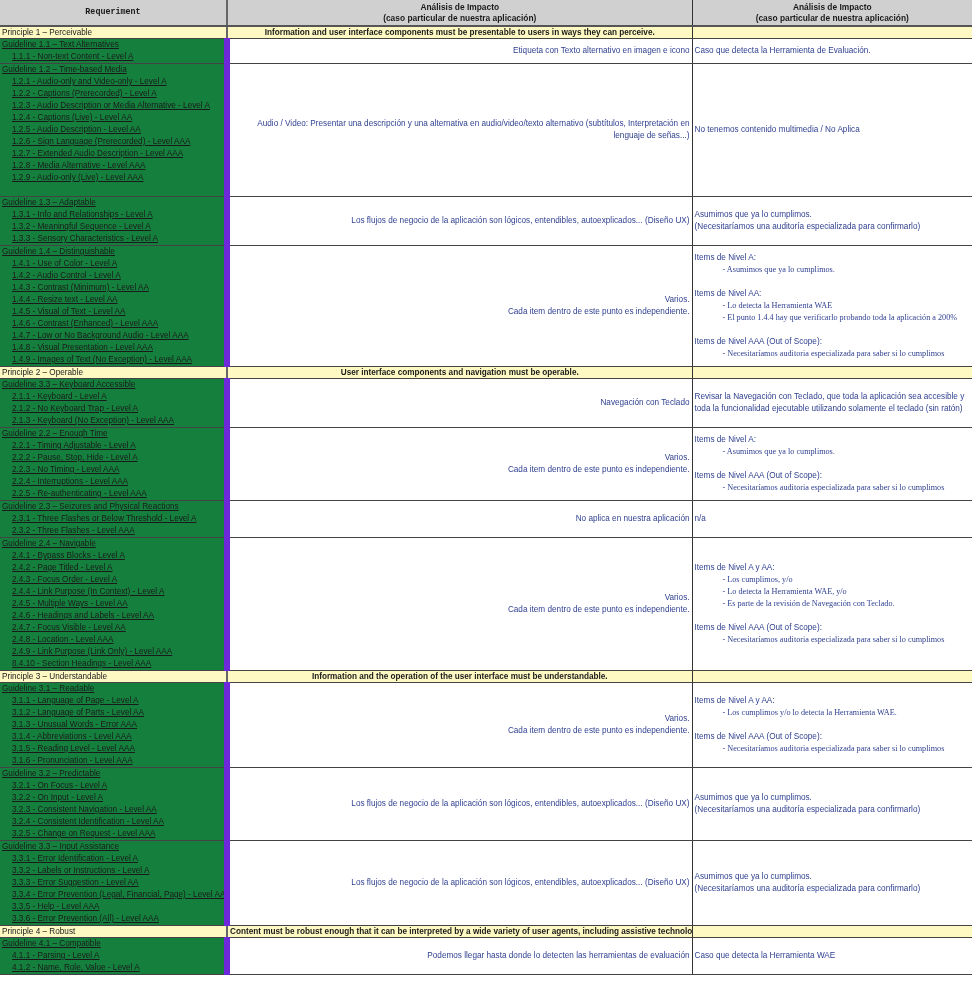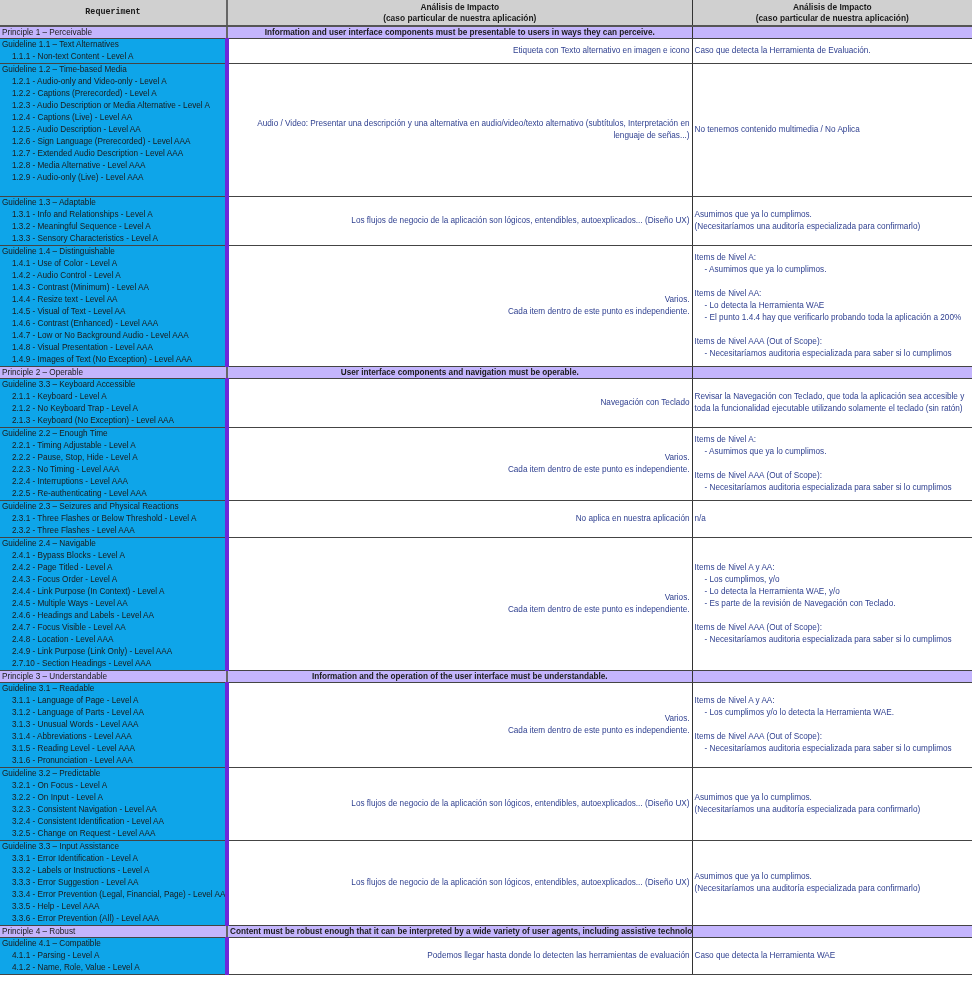--- a/index.html
+++ b/index.html
@@ -5,31 +5,31 @@
   html, body { margin: 0; padding: 0; background: #ffffff; }
   body { width: 972px; height: 991px; overflow: hidden; font-family: "Liberation Sans", sans-serif; font-size: 8.2px; color: #1a1a1a; }
   table { border-collapse: collapse; table-layout: fixed; width: 972px; }
   col.c1 { width: 227px; }
   col.c2 { width: 465px; }
   col.c3 { width: 280px; }
   td, th { padding: 0 2px; vertical-align: middle; line-height: 12px; overflow: hidden; white-space: nowrap; }
   th { background: #d0d0d0; font-weight: bold; text-align: center; height: 25px; line-height: 11px; border-bottom: 2px solid #555; font-size: 8.4px; }
   th.h1 { border-right: 2px solid #666; font-family: Liberation Mono, monospace; }
   th.h2 { border-right: 1.5px solid #333; }
-  tr.principle td { background: #c4b5fd; height: 11px; line-height: 11px; border-bottom: 1.5px solid #444; margin-top: 40px; }
+  tr.principle td { background: #fef9c3; height: 11px; line-height: 11px; border-bottom: 1.5px solid #444; margin-top: 40px; }
   tr.principle td.c1 { border-right: 2px solid #666; }
   tr.principle td.c2 { text-align: center; border-right: 1.5px solid #333; font-weight: bold; }
   tr.guideline td { border-bottom: 1.5px solid #444; }
-  tr.guideline td.c1 { background: #0ea5e9; border-right: 4px solid #6d28d9; vertical-align: top; }
+  tr.guideline td.c1 { background: #15803d; border-right: 6px solid #6d28d9; vertical-align: top; text-decoration: underline; }
   tr.guideline td.c2 { text-align: right; color: #2e3f8f; white-space: normal; border-right: 1.5px solid #333; }
   tr.guideline td.c3 { color: #2e3f8f; white-space: normal; }
   .gl-title { display: block; }
   .crit { display: block; padding-left: 10px; }
   .line { display: block; }
-  .line.indent { padding-left: 10px; }
+  .line.indent { padding-left: 28px; font-family: Liberation Serif, serif; }
   .line.blank { height: 12px; }
 </style>
 </head>
 <body>
 
 <table>
   <colgroup>
       <col class="c1">
       <col class="c2">
       <col class="c3">
@@ -189,21 +189,21 @@
           <span class="gl-title">Guideline 2.4 – Navigable</span>
           <span class="crit">2.4.1 - Bypass Blocks - Level A</span>
           <span class="crit">2.4.2 - Page Titled - Level A</span>
           <span class="crit">2.4.3 - Focus Order - Level A</span>
           <span class="crit">2.4.4 - Link Purpose (In Context) - Level A</span>
           <span class="crit">2.4.5 - Multiple Ways - Level AA</span>
           <span class="crit">2.4.6 - Headings and Labels - Level AA</span>
           <span class="crit">2.4.7 - Focus Visible - Level AA</span>
           <span class="crit">2.4.8 - Location - Level AAA</span>
           <span class="crit">2.4.9 - Link Purpose (Link Only) - Level AAA</span>
-          <span class="crit">2.7.10 - Section Headings - Level AAA</span>
+          <span class="crit">8.4.10 - Section Headings - Level AAA</span>
         </td>
         <td class="c2">
           <span class="line">Varios.</span>
           <span class="line">Cada item dentro de este punto es independiente.</span>
         </td>
         <td class="c3">
           <span class="line">Items de Nivel A y AA:</span>
           <span class="line indent">- Los cumplimos, y/o</span>
           <span class="line indent">- Lo detecta la Herramienta WAE, y/o</span>
           <span class="line indent">- Es parte de la revisión de Navegación con Teclado.</span>
@@ -215,21 +215,21 @@
       <tr class="principle">
         <td class="c1">Principle 3 – Understandable</td>
         <td class="c2">Information and the operation of the user interface must be understandable.</td>
         <td class="c3"></td>
       </tr>
       <tr class="guideline">
         <td class="c1" style="height:84px;vertical-align:top">
           <span class="gl-title">Guideline 3.1 – Readable</span>
           <span class="crit">3.1.1 - Language of Page - Level A</span>
           <span class="crit">3.1.2 - Language of Parts - Level AA</span>
-          <span class="crit">3.1.3 - Unusual Words - Level AAA</span>
+          <span class="crit">3.1.3 - Unusual Words - Error AAA</span>
           <span class="crit">3.1.4 - Abbreviations - Level AAA</span>
           <span class="crit">3.1.5 - Reading Level - Level AAA</span>
           <span class="crit">3.1.6 - Pronunciation - Level AAA</span>
         </td>
         <td class="c2">
           <span class="line">Varios.</span>
           <span class="line">Cada item dentro de este punto es independiente.</span>
         </td>
         <td class="c3">
           <span class="line">Items de Nivel A y AA:</span>

